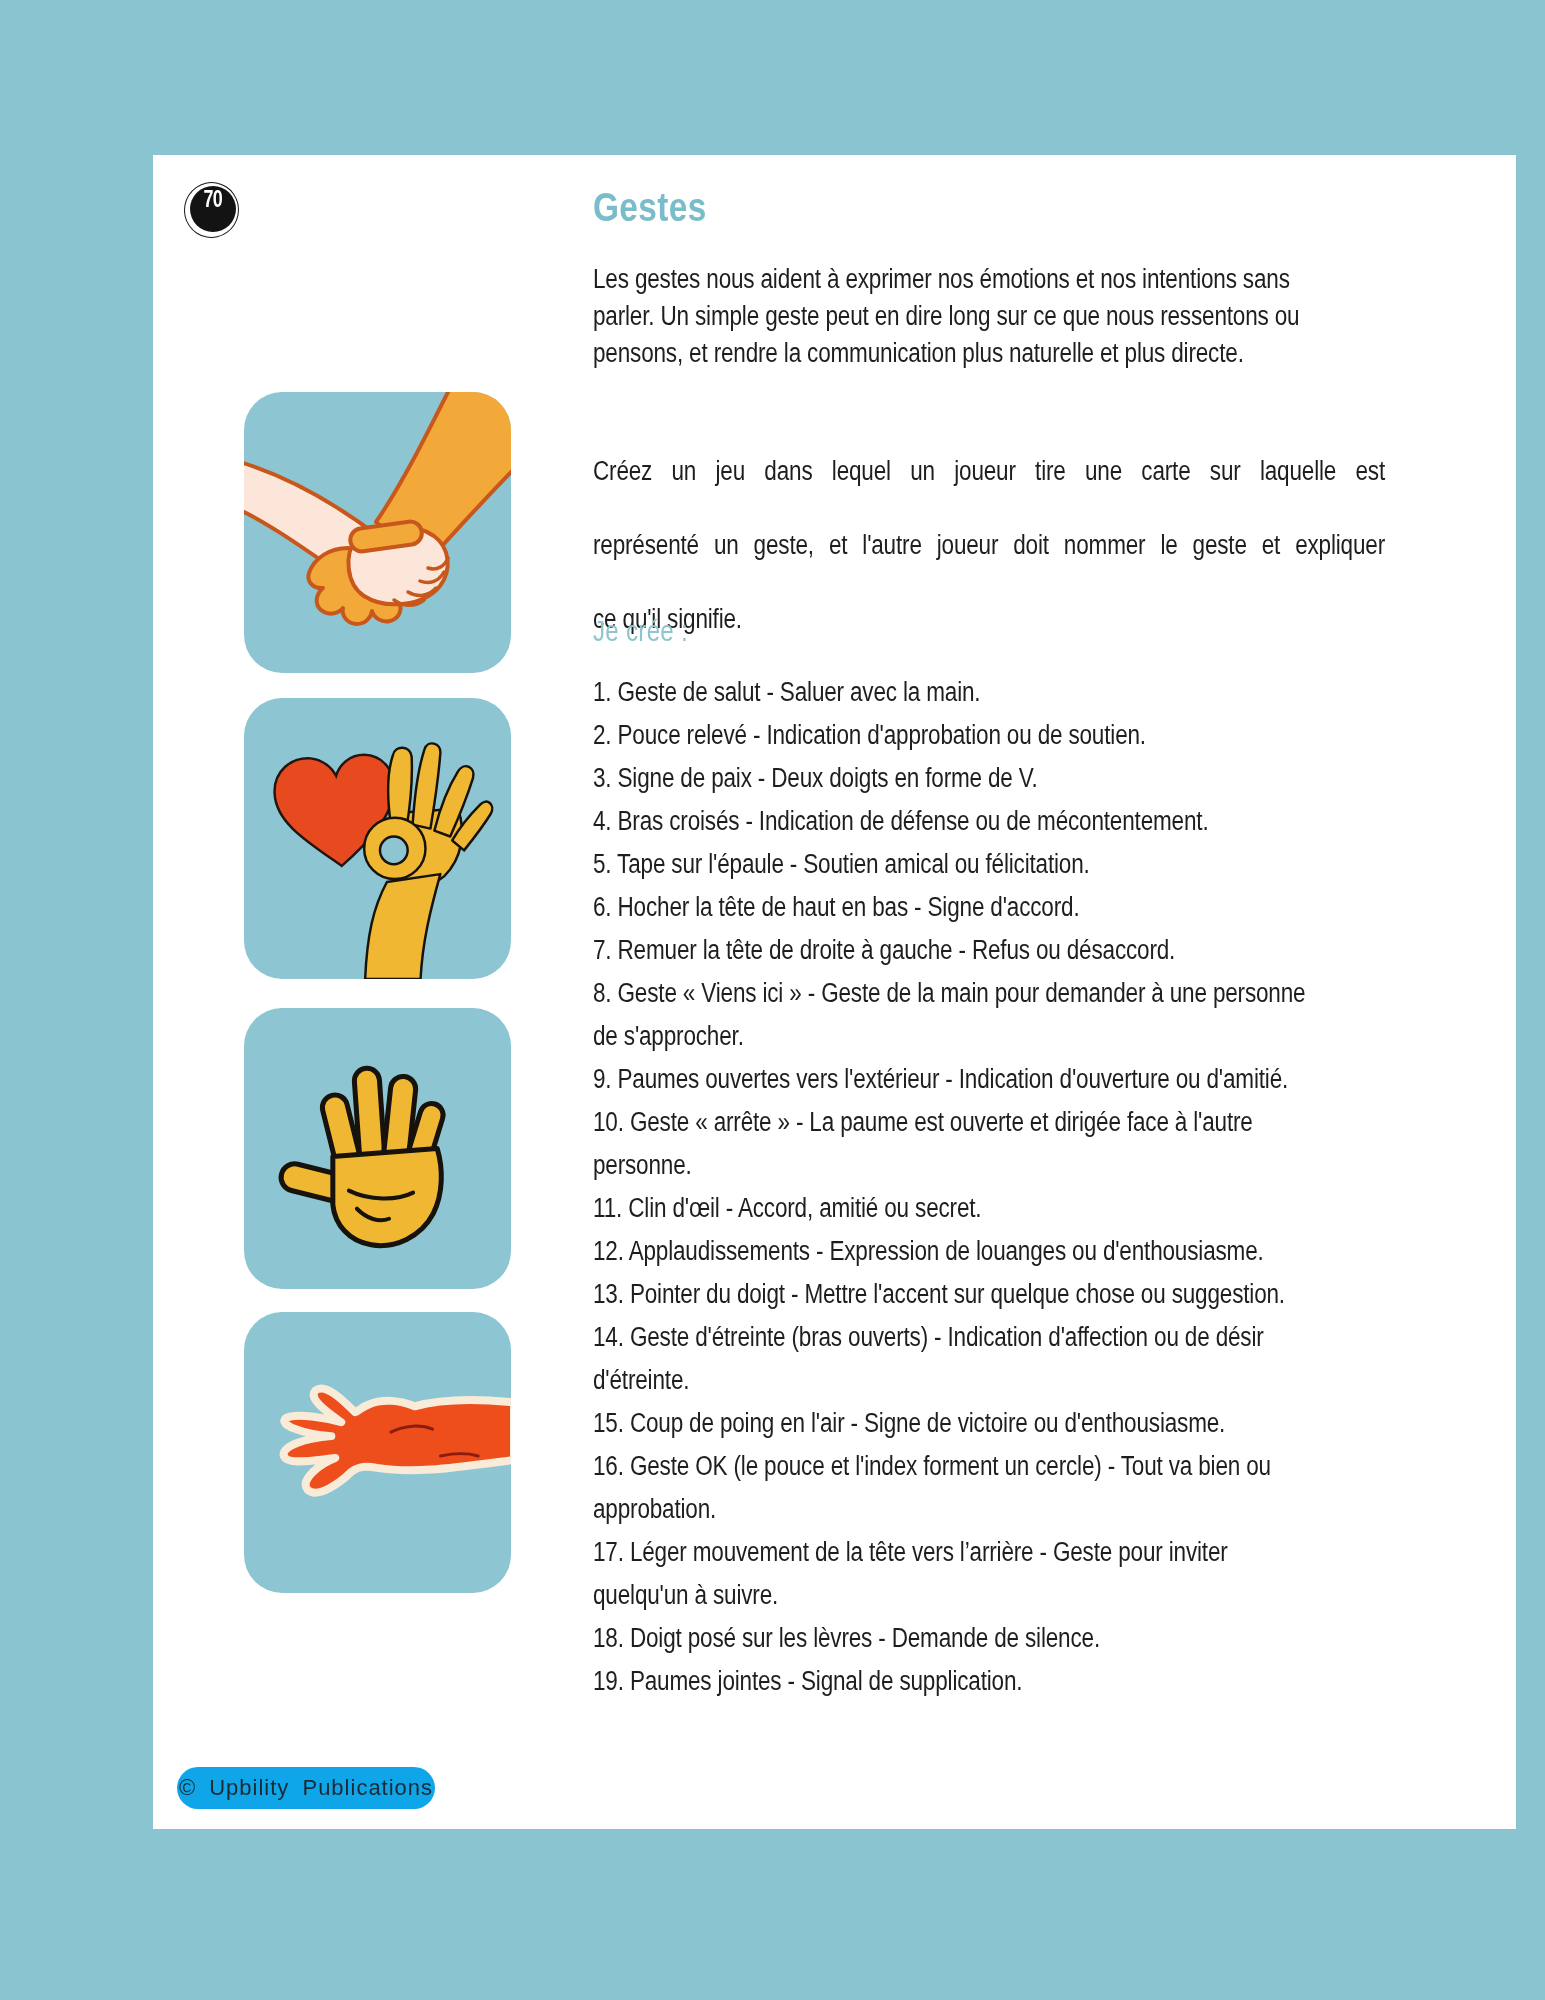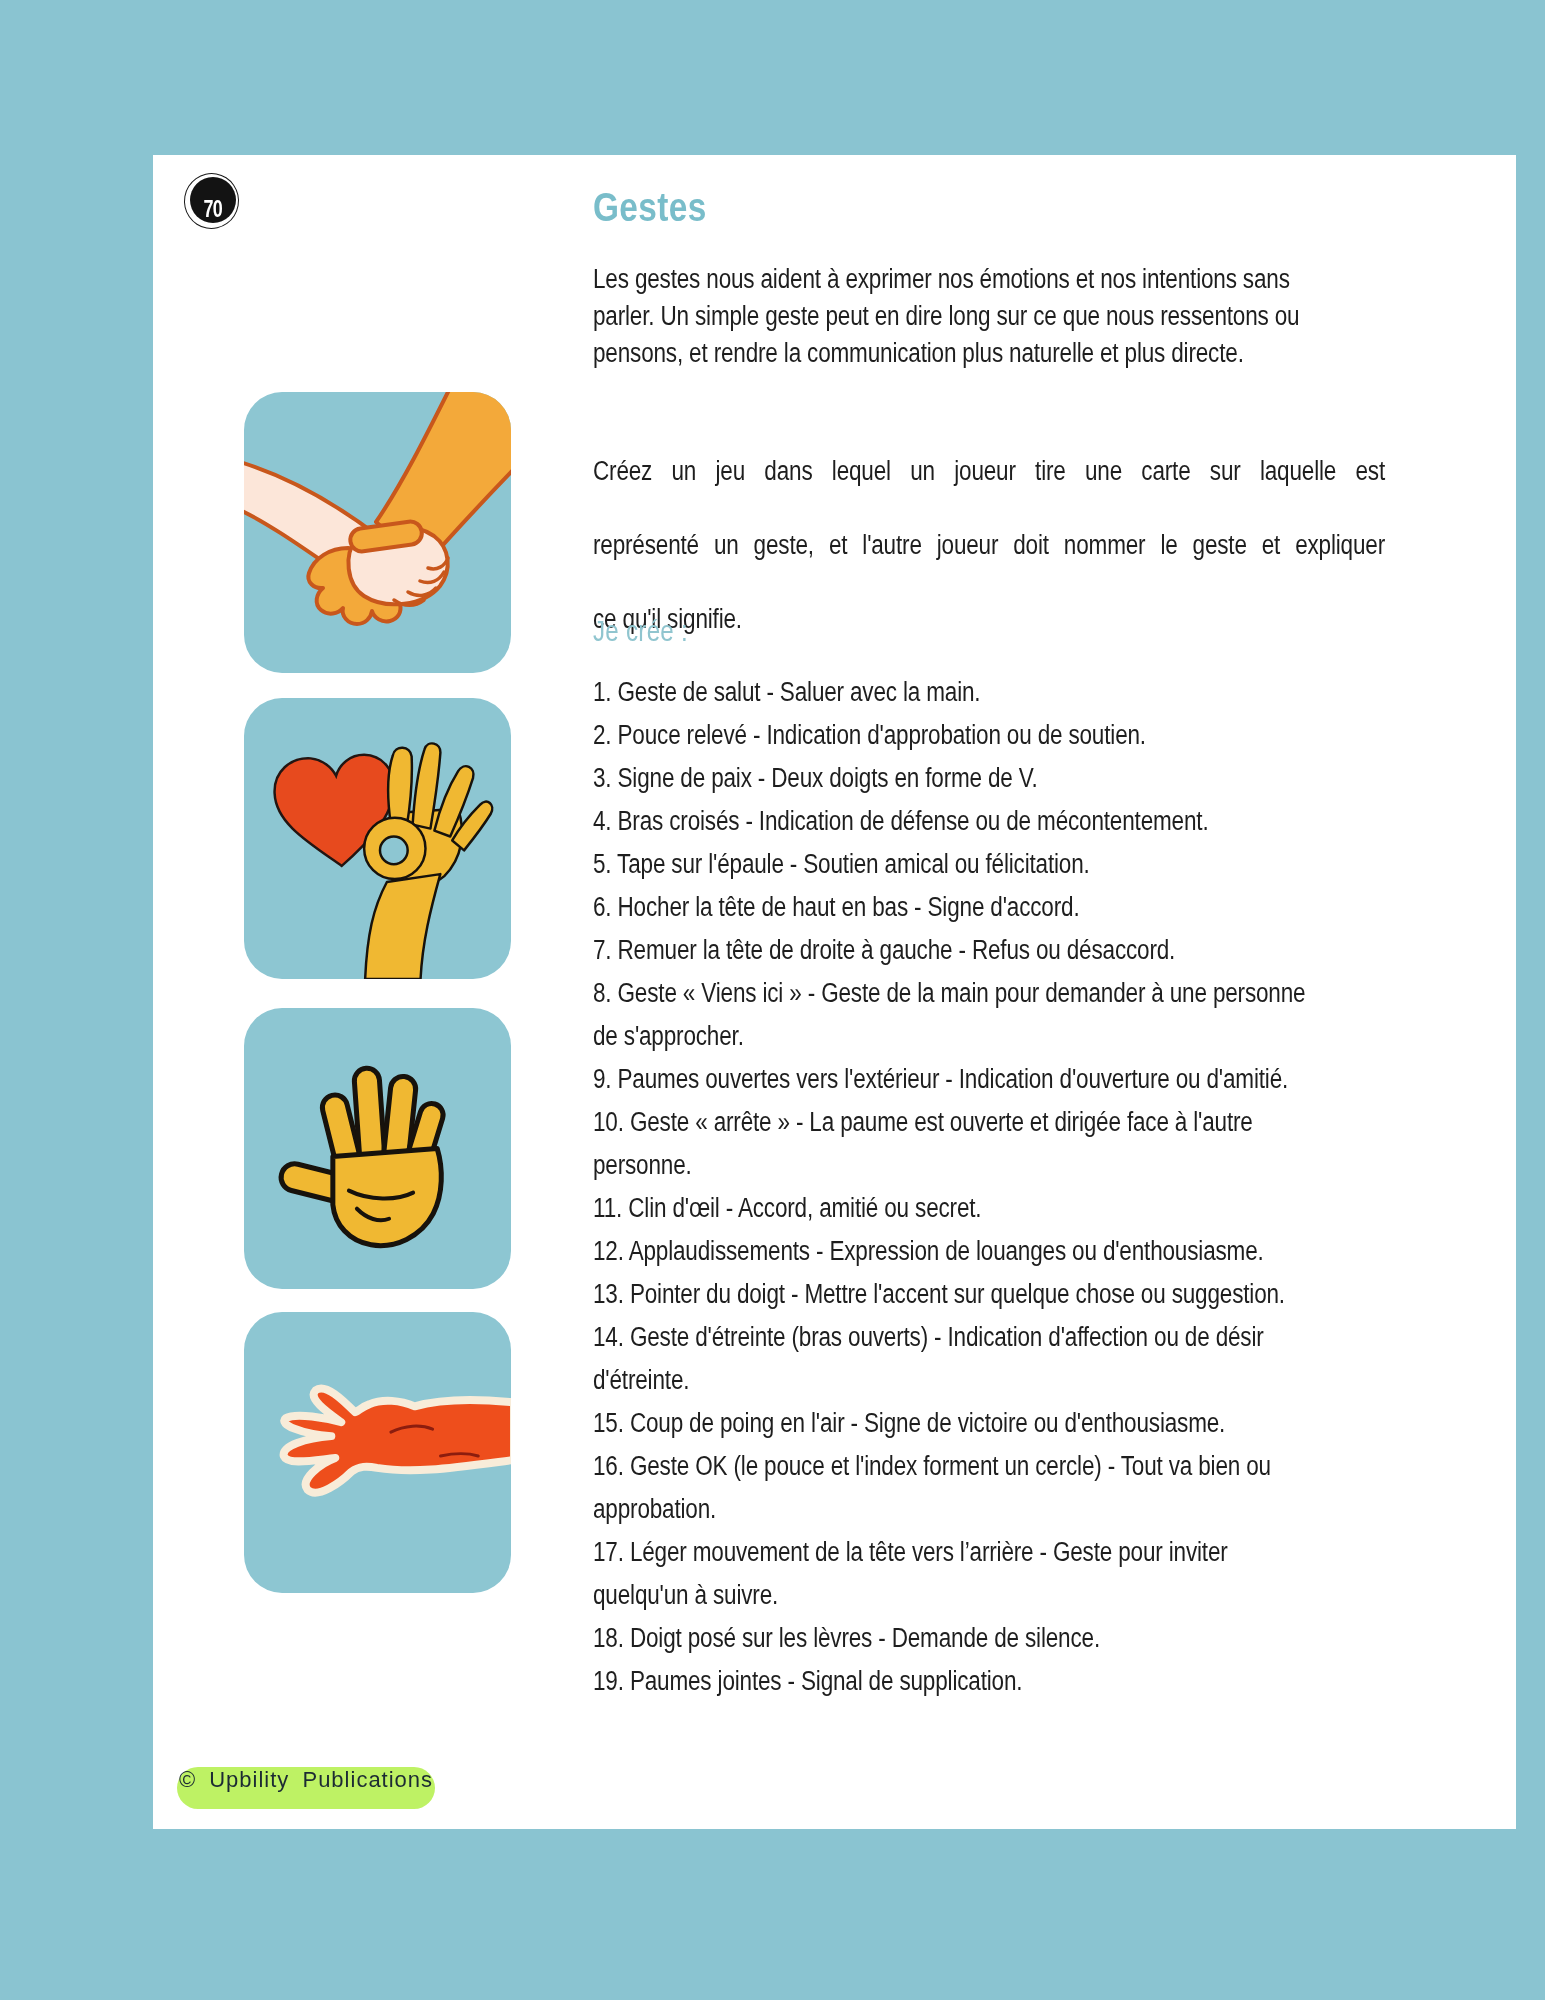--- a/index.html
+++ b/index.html
@@ -9,23 +9,23 @@
     font-family:"Liberation Sans", sans-serif;
     position:relative;
     overflow:hidden;
   }
   .page{
     position:absolute;left:153px;top:155px;width:1363px;height:1674px;
     background:#ffffff;
   }
   
   .badge{
-    position:absolute;left:37px;top:22px;width:46px;height:46px;
+    position:absolute;left:37px;top:31px;width:46px;height:46px;
     background:#131313;border-radius:50%;
-    display:flex;align-items:flex-end;justify-content:center;
+    display:flex;align-items:flex-start;justify-content:center;
   }
   .badge::before{
     content:"";position:absolute;left:-6px;top:-4px;right:-3px;bottom:-6px;
     border:1.6px solid #1a1a1a;border-radius:50%;
     transform:rotate(10deg);
   }
   .badge span{
     color:#ffffff;font-size:23px;font-weight:bold;
     transform:scaleX(0.78);letter-spacing:-1px;
   }
@@ -60,22 +60,22 @@
     font-size:29px;line-height:36px;color:#90c5cf;letter-spacing:0.3px;
   }
   .list{
     position:absolute;left:0;top:516px;width:950px;
     font-size:27px;color:#1e1e1e;letter-spacing:-0.2px;
   }
   .list-item{line-height:43px;white-space:pre-line;}
   
   .pill{
     position:absolute;left:24px;top:1612px;width:258px;height:42px;
-    background:#bef264;border-radius:22px;
-    display:flex;align-items:flex-start;justify-content:center;
+    background:#0ea5e9;border-radius:22px;
+    display:flex;align-items:center;justify-content:center;
     font-size:22px;color:#1c2b33;letter-spacing:1px;word-spacing:6px;
   }
 </style>
 </head>
 <body>
 
 <div class="page">
 
   <div class="badge">
     <span>70</span>

